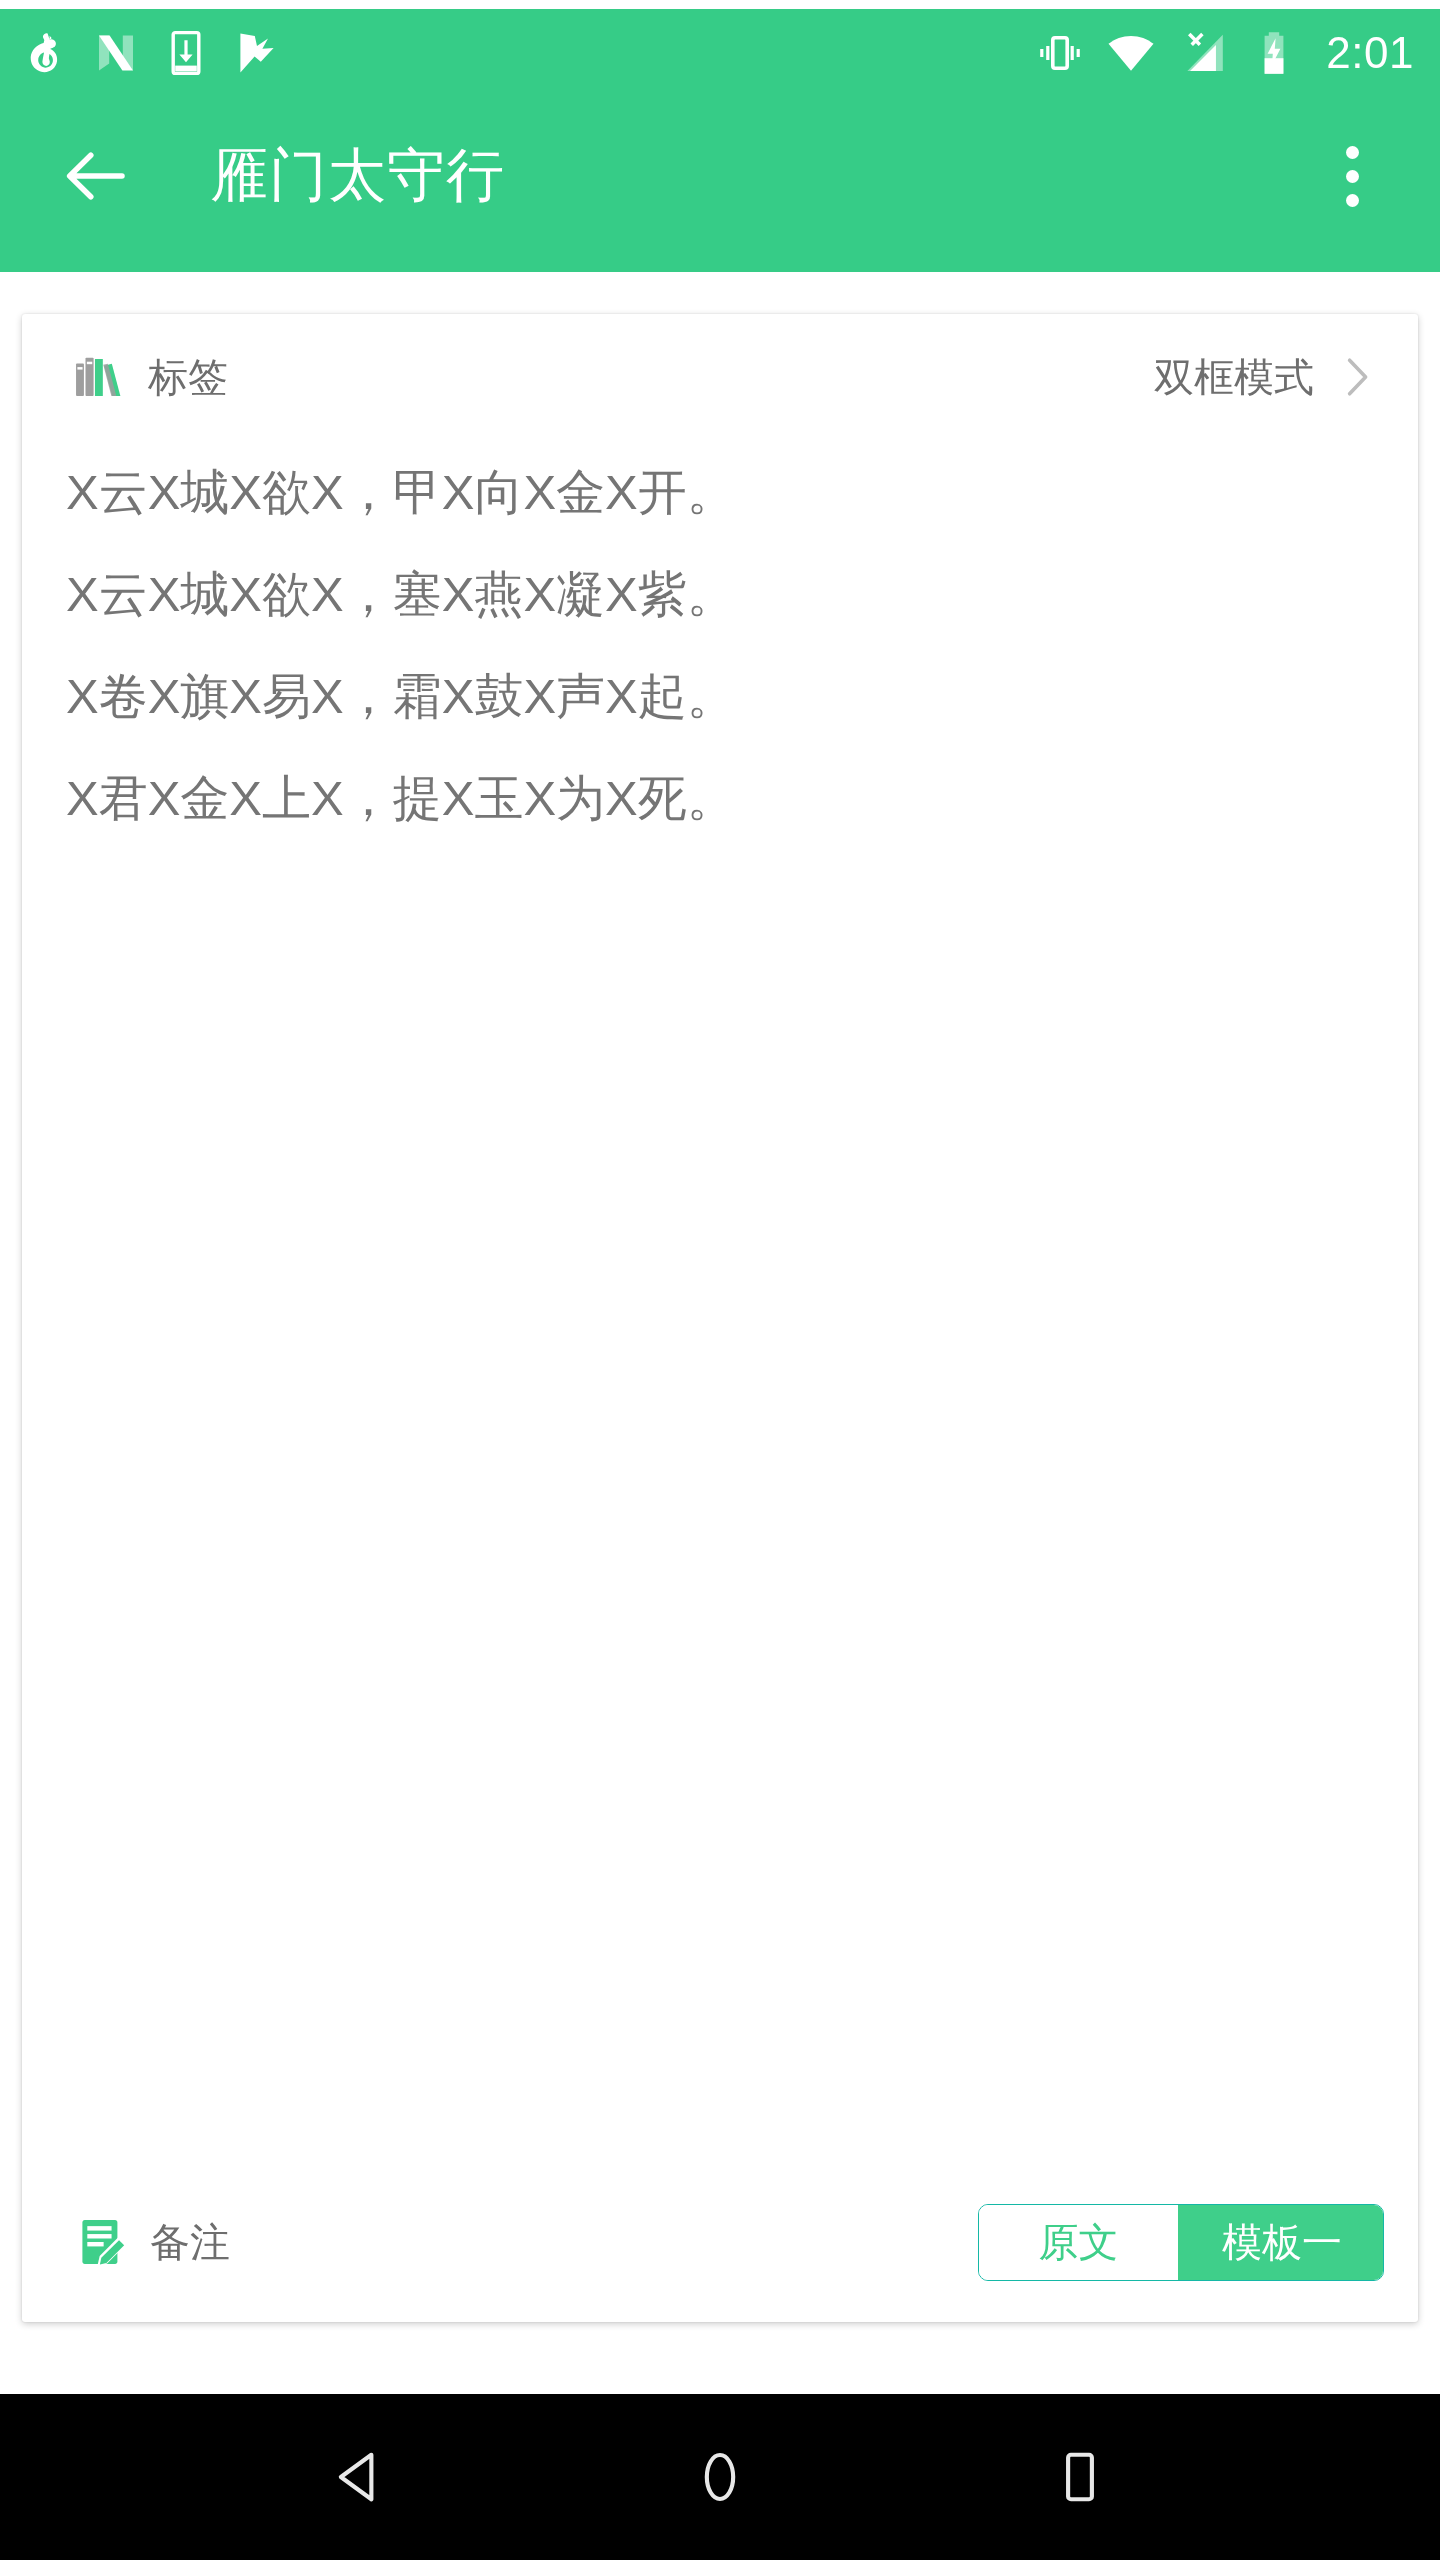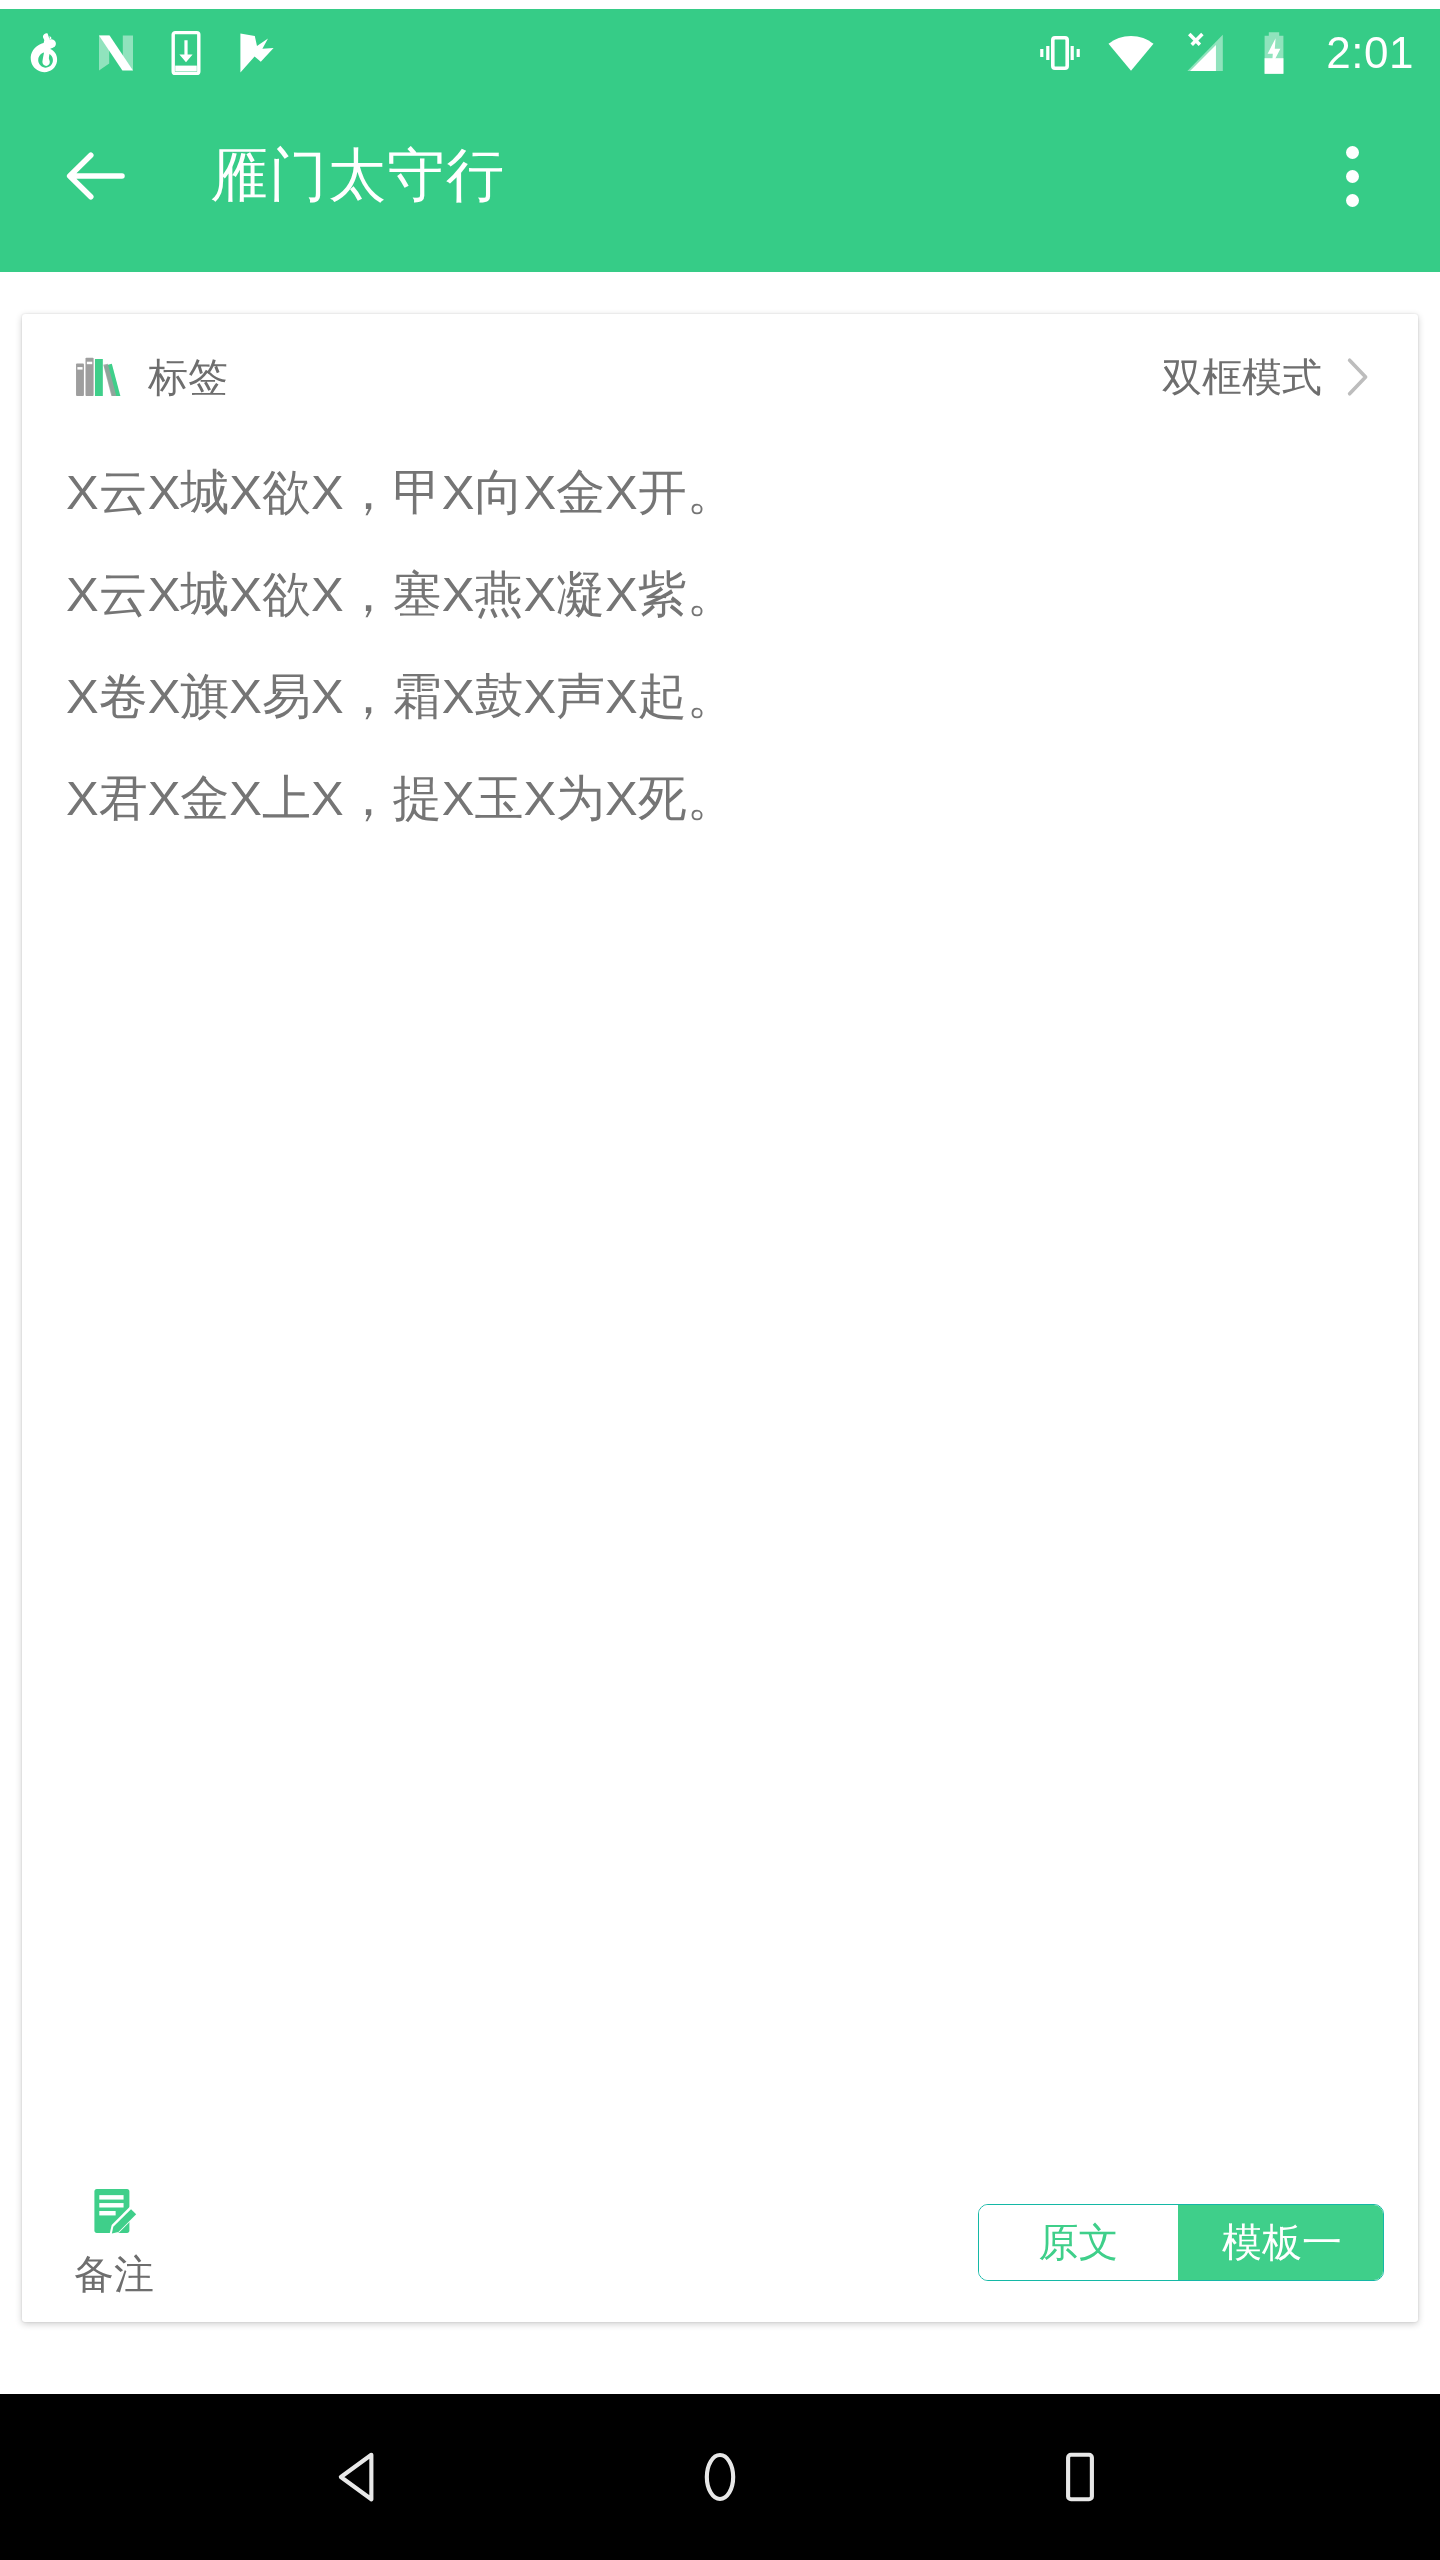--- a/index.html
+++ b/index.html
@@ -119,21 +119,21 @@
     cursor: pointer;
   }
   .tag-label {
     font-size: 40px;
     color: #6E6E6E;
   }
   .mode-group {
     margin-left: auto;
     display: flex;
     align-items: center;
-    gap: 10px;
+    gap: 18px;
     cursor: pointer;
   }
   .mode-label {
     font-size: 40px;
     color: #6E6E6E;
   }
 
   
   .poem {
     flex: 1 1 auto;
@@ -153,23 +153,22 @@
   .card-foot {
     flex: none;
     height: 160px;
     display: flex;
     align-items: center;
     padding: 0 34px 0 52px;
   }
   .notes-group {
     display: flex;
     align-items: center;
-    gap: 8px;
-    cursor: pointer;
-    flex-direction: column;
+    gap: 20px;
+    cursor: pointer;
   }
   .notes-label {
     font-size: 40px;
     color: #6E6E6E;
   }
   .segmented {
     margin-left: auto;
     display: flex;
     border: 1px solid #14b8a6;
     border-radius: 10px;

